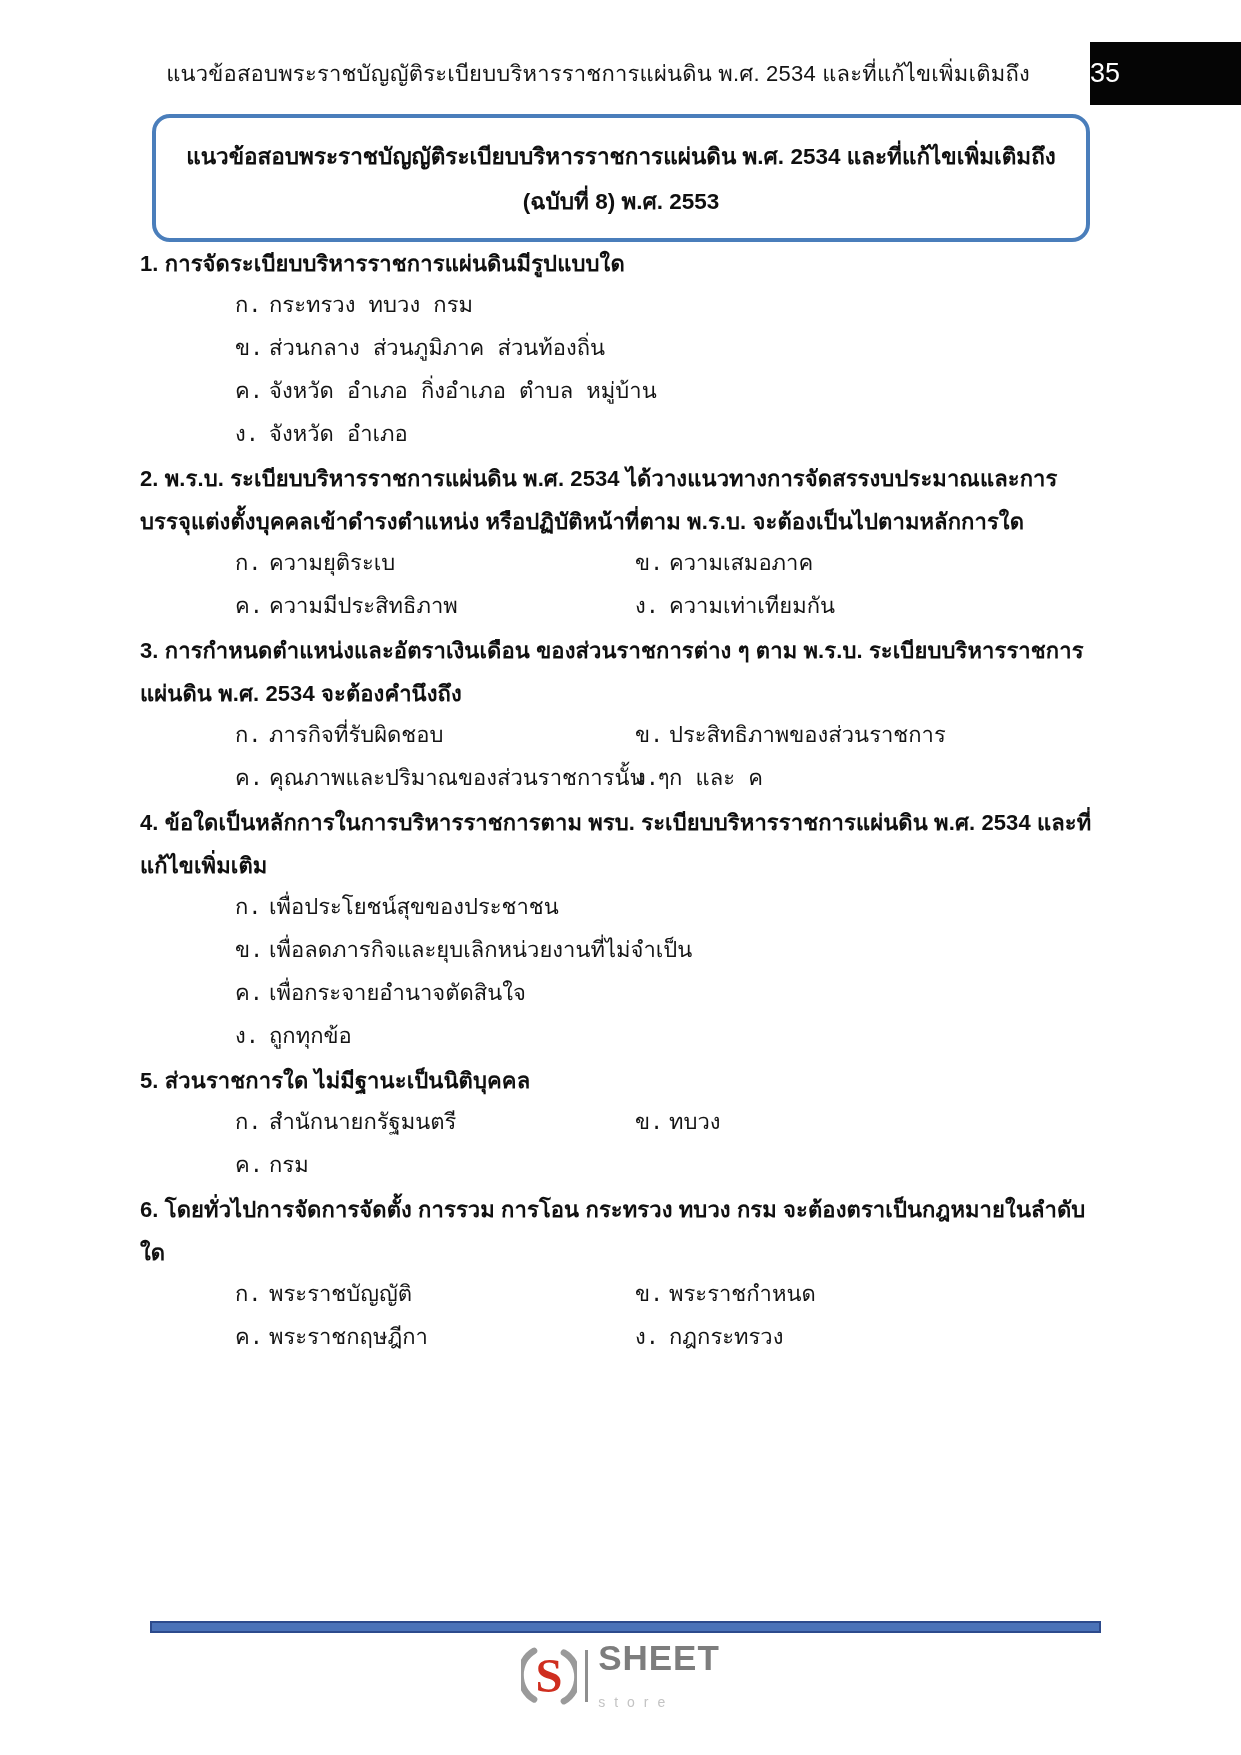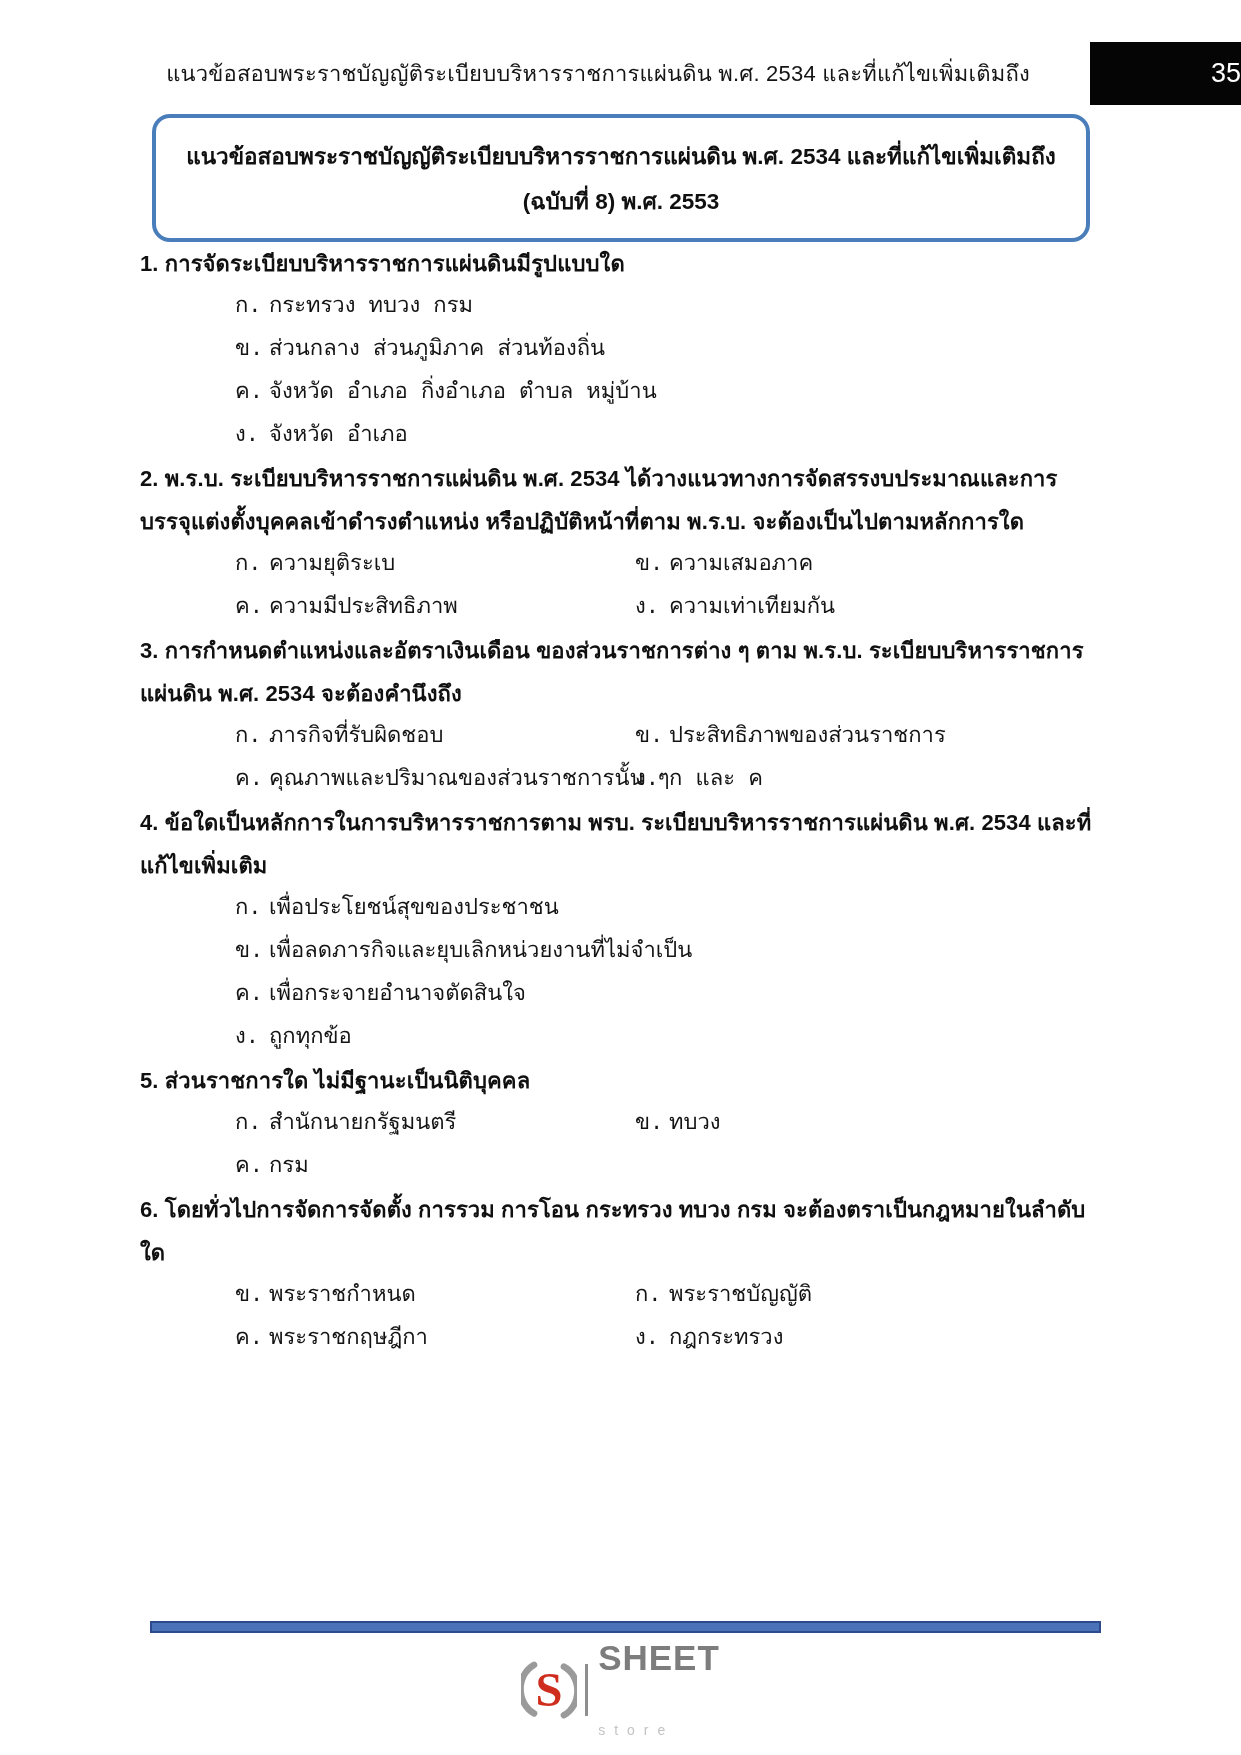--- a/index.html
+++ b/index.html
@@ -15,21 +15,21 @@
   
   .page-header {
     position: absolute; top: 56px; left: 120px; right: 165px;
     text-align: center;
     font-size: 22px; letter-spacing: 0.2px;
     color: #141414;
   }
   .page-number-box {
     position: absolute; top: 42px; right: 0; width: 151px; height: 63px;
     background: #050505; color: #ffffff;
-    display: flex; align-items: center; justify-content: flex-end;
+    display: flex; align-items: center; justify-content: flex-start;
     font-size: 27px;
   }
 
   
   .title-box {
     position: absolute; top: 114px; left: 152px; right: 151px;
     border: 4px solid #4a7ebb; border-radius: 18px;
     padding: 16px 30px 14px 30px;
     min-height: 110px;
     display: flex; align-items: center; justify-content: center;
@@ -71,21 +71,21 @@
     border: 2px solid #2c4a8c;
   }
   .footer-logo {
     position: absolute; top: 1640px; left: 0; right: 0;
     display: flex; align-items: center; justify-content: center;
   }
   .logo-mark { width: 56px; height: 66px; margin-right: 8px; }
   .logo-divider {
     width: 3px; height: 52px; background: #8f8f8f; margin-right: 10px;
   }
-  .logo-textblock { display: flex; flex-direction: column; gap: 28px; }
+  .logo-textblock { display: flex; flex-direction: column; }
   .logo-name {
     font-size: 35px; font-weight: bold; color: #7d7d7d;
     letter-spacing: 1px; line-height: 36px;
   }
   .logo-sub {
     font-size: 14px; color: #c3c3c3; letter-spacing: 9px; line-height: 18px;
     margin-top: 17px;
   }
 </style>
 </head>
@@ -146,22 +146,22 @@
     <div class="options two-col">
         <div class="option"><span class="opt-label">ก.</span><span class="opt-text">สำนักนายกรัฐมนตรี</span></div>
         <div class="option"><span class="opt-label">ข.</span><span class="opt-text">ทบวง</span></div>
         <div class="option"><span class="opt-label">ค.</span><span class="opt-text">กรม</span></div>
       </div>
   </div>
 
   <div class="question">
     <div class="q-text">6. โดยทั่วไปการจัดการจัดตั้ง การรวม การโอน กระทรวง ทบวง กรม จะต้องตราเป็นกฎหมายในลำดับใด</div>
     <div class="options two-col">
+        <div class="option"><span class="opt-label">ก.</span><span class="opt-text">พระราชบัญญัติ</span></div>
         <div class="option"><span class="opt-label">ข.</span><span class="opt-text">พระราชกำหนด</span></div>
-        <div class="option"><span class="opt-label">ก.</span><span class="opt-text">พระราชบัญญัติ</span></div>
         <div class="option"><span class="opt-label">ค.</span><span class="opt-text">พระราชกฤษฎีกา</span></div>
         <div class="option"><span class="opt-label">ง.</span><span class="opt-text">กฎกระทรวง</span></div>
       </div>
   </div>
 </div>
 
 <div class="footer-rule"></div>
 <div class="footer-logo">
   <svg class="logo-mark" viewBox="0 0 60 70" xmlns="http://www.w3.org/2000/svg">
     <path d="M14 8 A 26 29 0 0 0 14 60" fill="none" stroke="#9a9a9a" stroke-width="7" stroke-linecap="round"></path>

